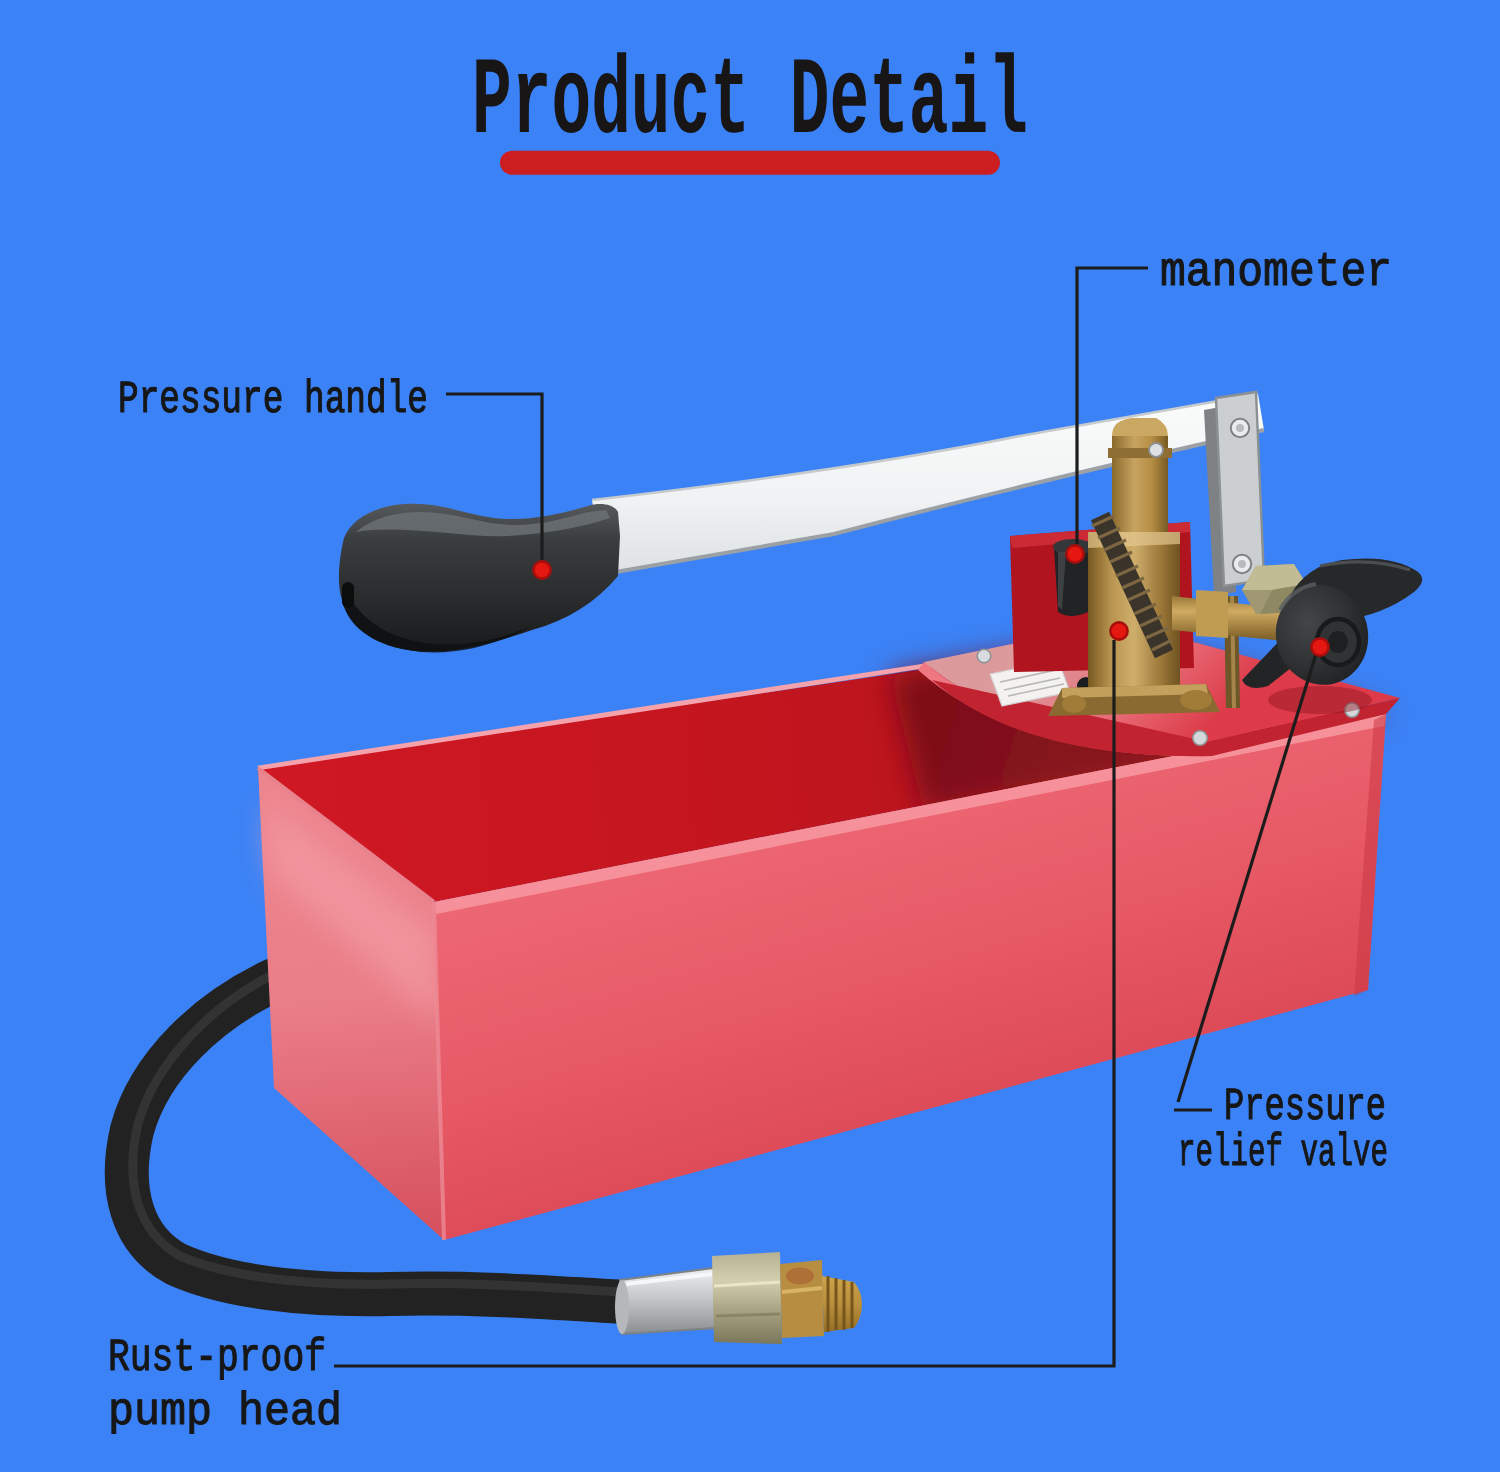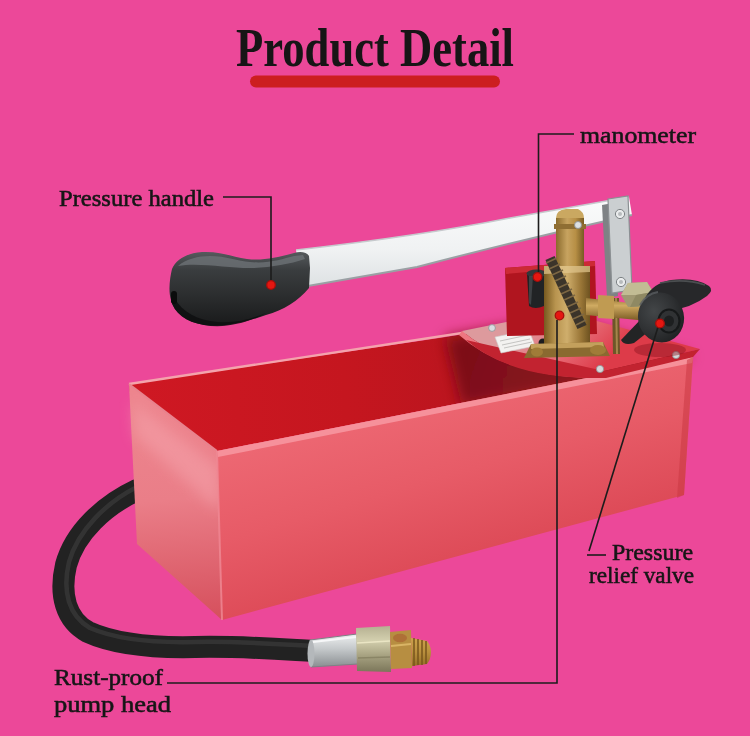--- a/index.html
+++ b/index.html
@@ -1,17 +1,17 @@
 <!DOCTYPE html>
 <html><head>
 <meta charset="utf-8">
 <style>
   html,body{margin:0;padding:0;background:#fff;}
-  #stage{position:relative;width:750px;height:736px;background:#ec4899;overflow:hidden;
-         font-family:Liberation Serif, serif;}
+  #stage{position:relative;width:750px;height:736px;background:#3b82f6;overflow:hidden;
+         font-family:Liberation Mono, monospace;}
   svg{position:absolute;left:0;top:0;}
 </style>
 </head>
 <body>
 <div id="stage">
 <svg width="750" height="736" viewBox="0 0 750 736">
 <defs>
   <filter id="soft" x="-50%" y="-50%" width="200%" height="200%">
           <feGaussianBlur stdDeviation="7"></feGaussianBlur>
         </filter>

